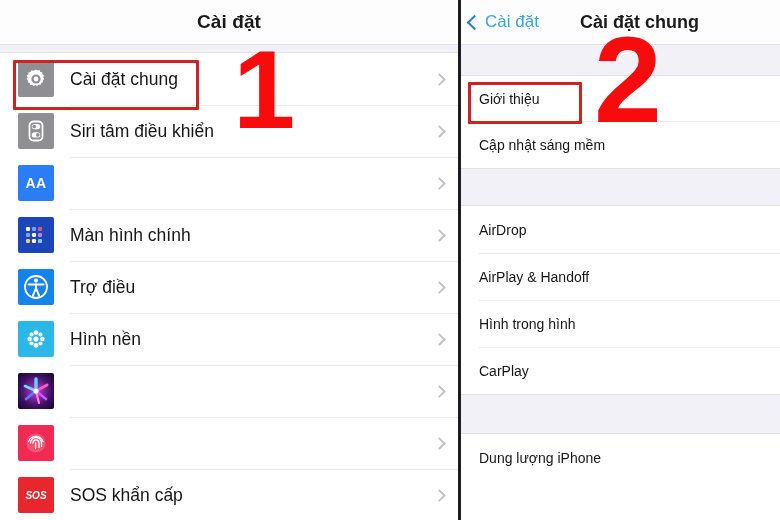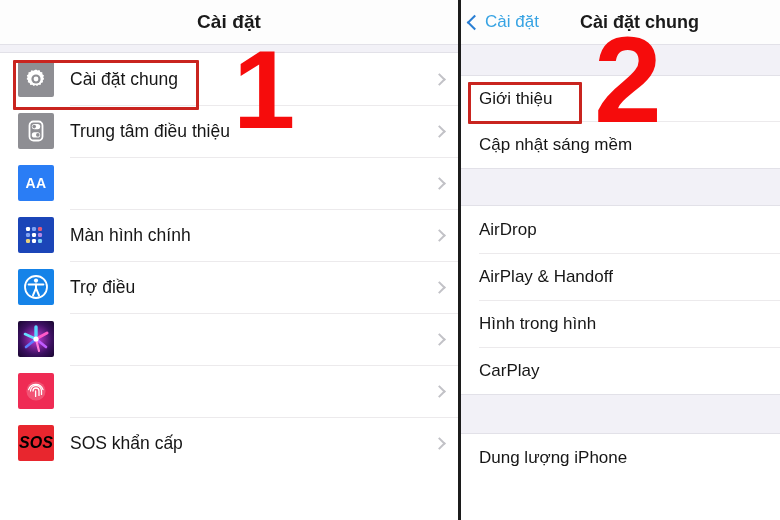--- a/index.html
+++ b/index.html
@@ -105,41 +105,41 @@
     align-items: center;
     justify-content: center;
     overflow: hidden;
   }
   .row-label {
     margin-left: 16px;
     font-size: 17.5px;
     color: #161616;
     white-space: nowrap;
   }
-  .panel-right .row-label { margin-left: 18px; font-size: 17px; }
+  .panel-right .row-label { margin-left: 18px; font-size: 14px; }
 
   .chev {
     position: absolute;
     right: 14px;
     width: 9px; height: 9px;
     border-top: 2px solid #c2c2c7;
     border-right: 2px solid #c2c2c7;
     transform: rotate(45deg);
   }
 
   
   .ic-gear { background: #8e8e93; }
   .ic-cc   { background: #8e8e93; }
   .ic-aa   { background: #2a7df5; color: #fff; font-size: 14px; font-weight: bold; letter-spacing:.4px;}
   .ic-home { background: #1b45b8; }
   .ic-acc  { background: #1583e8; }
   .ic-wall { background: #2bb8e6; }
   .ic-siri { background: radial-gradient(circle at 50% 50%, #c23ad8 0%, #3b1060 62%, #17062e 100%); }
   .ic-touch{ background: #ef2b54; }
-  .ic-sos  { background: #e8262e; color: #000000; font-size: 16px; font-weight: bold; font-style: italic; text-align: right; }
+  .ic-sos  { background: #e8262e; color: #ffffff; font-size: 10px; font-weight: bold; font-style: italic; text-align: right; }
 
   
   .hl-box {
     position: absolute;
     border: 3px solid #c9241f;
     border-radius: 1px;
     pointer-events: none;
     z-index: 30;
   }
   .step-num {
@@ -180,21 +180,21 @@
     <div class="row" style="height:52px">
       <div class="row-icon ic-cc">
         <svg width="24" height="24" viewBox="0 0 24 24">
           <rect x="5.5" y="2.5" width="13" height="19" rx="4" fill="none" stroke="#ffffff" stroke-width="1.8"></rect>
           <rect x="7.8" y="5" width="8.4" height="5.2" rx="2.6" fill="#ffffff"></rect>
           <circle cx="10.2" cy="7.6" r="1.8" fill="#8e8e93"></circle>
           <rect x="7.8" y="13.3" width="8.4" height="5.2" rx="2.6" fill="#ffffff"></rect>
           <circle cx="13.8" cy="15.9" r="1.8" fill="#8e8e93"></circle>
         </svg>
       </div>
-      <span class="row-label">Trung tâm điều thiệu</span>
+      <span class="row-label">Siri tâm điều khiển</span>
       <span class="chev"></span>
     </div>
 
     <div class="row" style="height:52px">
       <div class="row-icon ic-aa">
         <span>AA</span>
       </div>
       <span class="chev"></span>
     </div>
 
@@ -225,20 +225,39 @@
           <circle cx="14" cy="7.6" r="2.1" fill="#ffffff"></circle>
           <path d="M6.6 11.4h14.8" stroke="#ffffff" stroke-width="2" stroke-linecap="round"></path>
           <path d="M11 22.4l2.6-6.2h.8l2.6 6.2" stroke="#ffffff" stroke-width="2" fill="none" stroke-linecap="round"></path>
           <path d="M14 11.6v5" stroke="#ffffff" stroke-width="2" stroke-linecap="round"></path>
         </svg>
       </div>
       <span class="row-label">Trợ điều</span>
       <span class="chev"></span>
     </div>
 
+    <div class="row" style="height:52px">
+      <div class="row-icon ic-wall">
+        <svg width="26" height="26" viewBox="0 0 26 26">
+          <g fill="#ffffff">
+            <circle cx="13" cy="13" r="2.6"></circle>
+            <circle cx="13" cy="6.6" r="2.3"></circle>
+              <circle cx="13" cy="19.4" r="2.3"></circle>
+            <circle cx="6.6" cy="13" r="2.3"></circle>
+              <circle cx="19.4" cy="13" r="2.3"></circle>
+            <circle cx="8.5" cy="8.5" r="2.1"></circle>
+              <circle cx="17.5" cy="8.5" r="2.1"></circle>
+            <circle cx="8.5" cy="17.5" r="2.1"></circle>
+              <circle cx="17.5" cy="17.5" r="2.1"></circle>
+          </g>
+        </svg>
+      </div>
+      <span class="row-label">Hình nền</span>
+      <span class="chev"></span>
+    </div>
 
     <div class="row" style="height:52px">
       <div class="row-icon ic-siri">
         <svg width="32" height="32" viewBox="0 0 32 32">
           <g stroke-linecap="round">
             <path d="M16 16 L16 4" stroke="#59d7ff" stroke-width="3.4"></path>
             <path d="M16 16 L27 10" stroke="#ff59c8" stroke-width="3"></path>
             <path d="M16 16 L26 24" stroke="#c05cff" stroke-width="2.6"></path>
             <path d="M16 16 L6 24" stroke="#5c7cff" stroke-width="2.6"></path>
             <path d="M16 16 L5 11" stroke="#66e0ff" stroke-width="2.6"></path>

